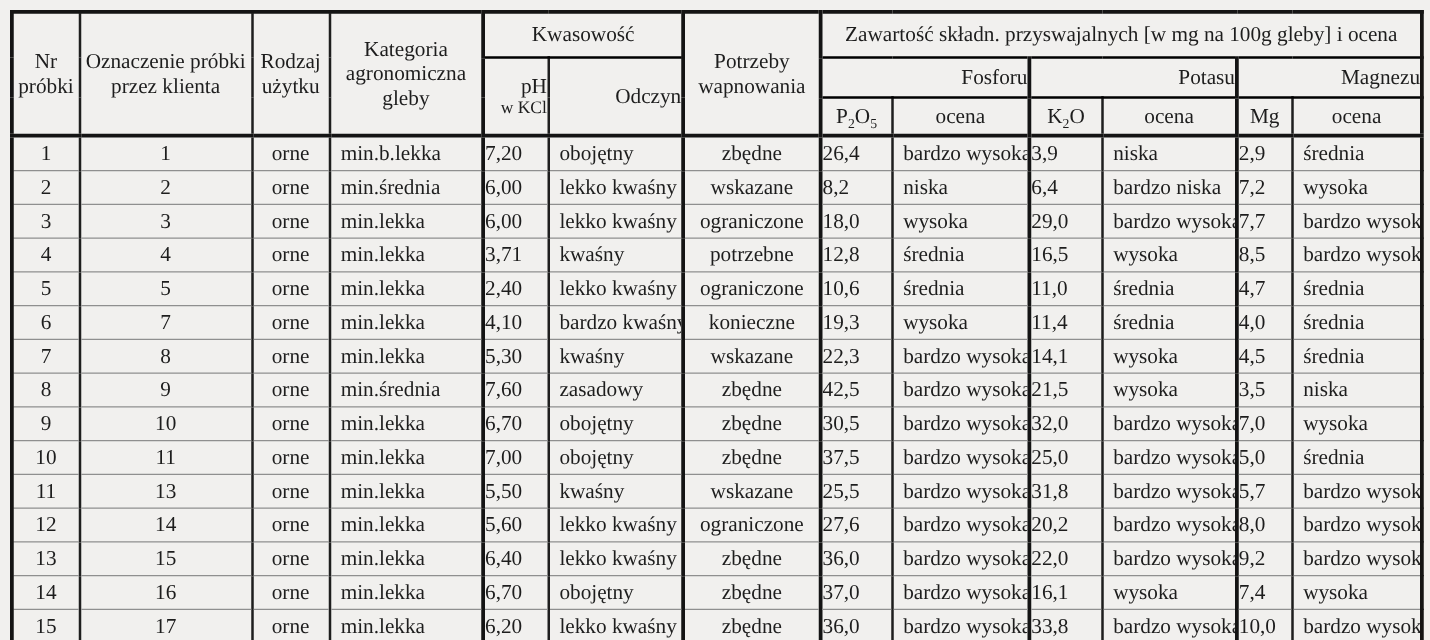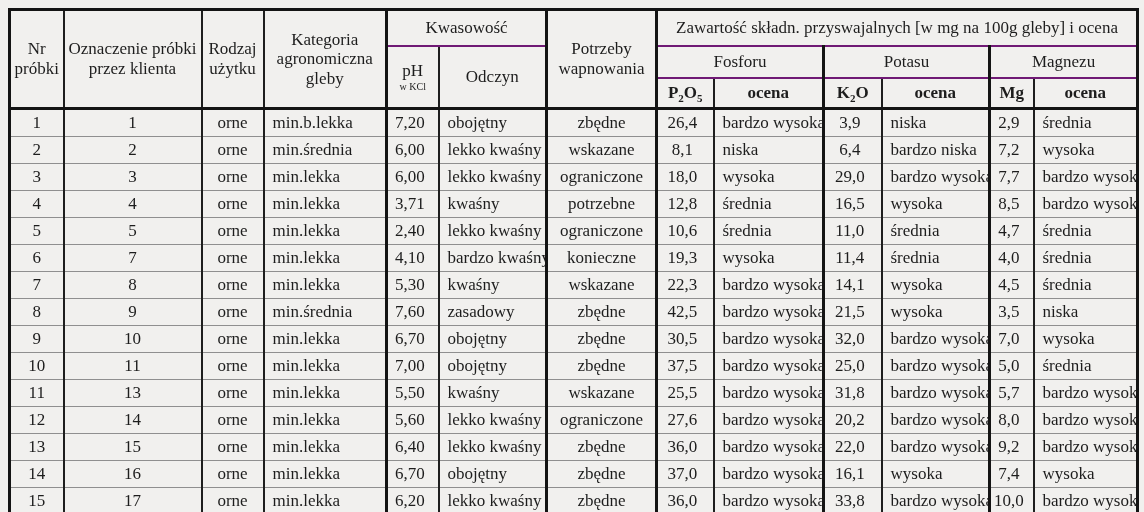--- a/index.html
+++ b/index.html
@@ -33,40 +33,40 @@
     overflow: hidden;
     white-space: nowrap;
   }
   thead th {
     text-align: center;
     vertical-align: middle;
     white-space: normal;
     line-height: 1.15;
   }
   .hrowA th { height: 34px; }
-  .hrowB th { height: 30px; }
-  .hrowC th { height: 28px; font-weight: bold; }
+  .hrowB th { height: 30px; text-align: right; }
+  .hrowC th { height: 28px; }
   tbody td { height: 26px; vertical-align: middle; }
 
   
   .bl-2 { border-left: 2px solid #1e1e1e; }
   .bl-3 { border-left: 3px solid #141414; }
 
   
-  .hb-2 { border-bottom: 2px solid #701a75; }
+  .hb-2 { border-bottom: 2px solid #000000; }
   tbody td { border-top: 1px solid #8f8f8f; }
   tbody tr:first-child td { border-top: 3px solid #141414; }
 
   
   .al-center { text-align: center; }
   .al-left   { text-align: left;  padding-left: 8px; }
-  .al-right  { text-align: center; padding-right: 6px; }
+  .al-right  { text-align: left; padding-right: 6px; }
 
   .ph-top { display: block; font-size: 17px; }
-  .ph-bot { display: block; font-size: 10px; }
+  .ph-bot { display: block; font-size: 14px; }
   sub { font-size: 11px; line-height: 0; }
 </style>
 </head>
 <body>
 
 <div class="scan-wrap">
   <table>
     <colgroup>
       <col style="width:54px">
         <col style="width:138px">
@@ -128,21 +128,21 @@
           <td class="al-left bl-2">średnia</td>
         </tr>
         <tr>
           <td class="al-center">2</td>
           <td class="al-center bl-2">2</td>
           <td class="al-center bl-2">orne</td>
           <td class="al-left bl-2">min.średnia</td>
           <td class="al-right bl-3">6,00</td>
           <td class="al-left bl-2">lekko kwaśny</td>
           <td class="al-center bl-3">wskazane</td>
-          <td class="al-right bl-3">8,1</td>
+          <td class="al-right bl-3">8,2</td>
           <td class="al-left bl-2">niska</td>
           <td class="al-right bl-3">6,4</td>
           <td class="al-left bl-2">bardzo niska</td>
           <td class="al-right bl-3">7,2</td>
           <td class="al-left bl-2">wysoka</td>
         </tr>
         <tr>
           <td class="al-center">3</td>
           <td class="al-center bl-2">3</td>
           <td class="al-center bl-2">orne</td>

